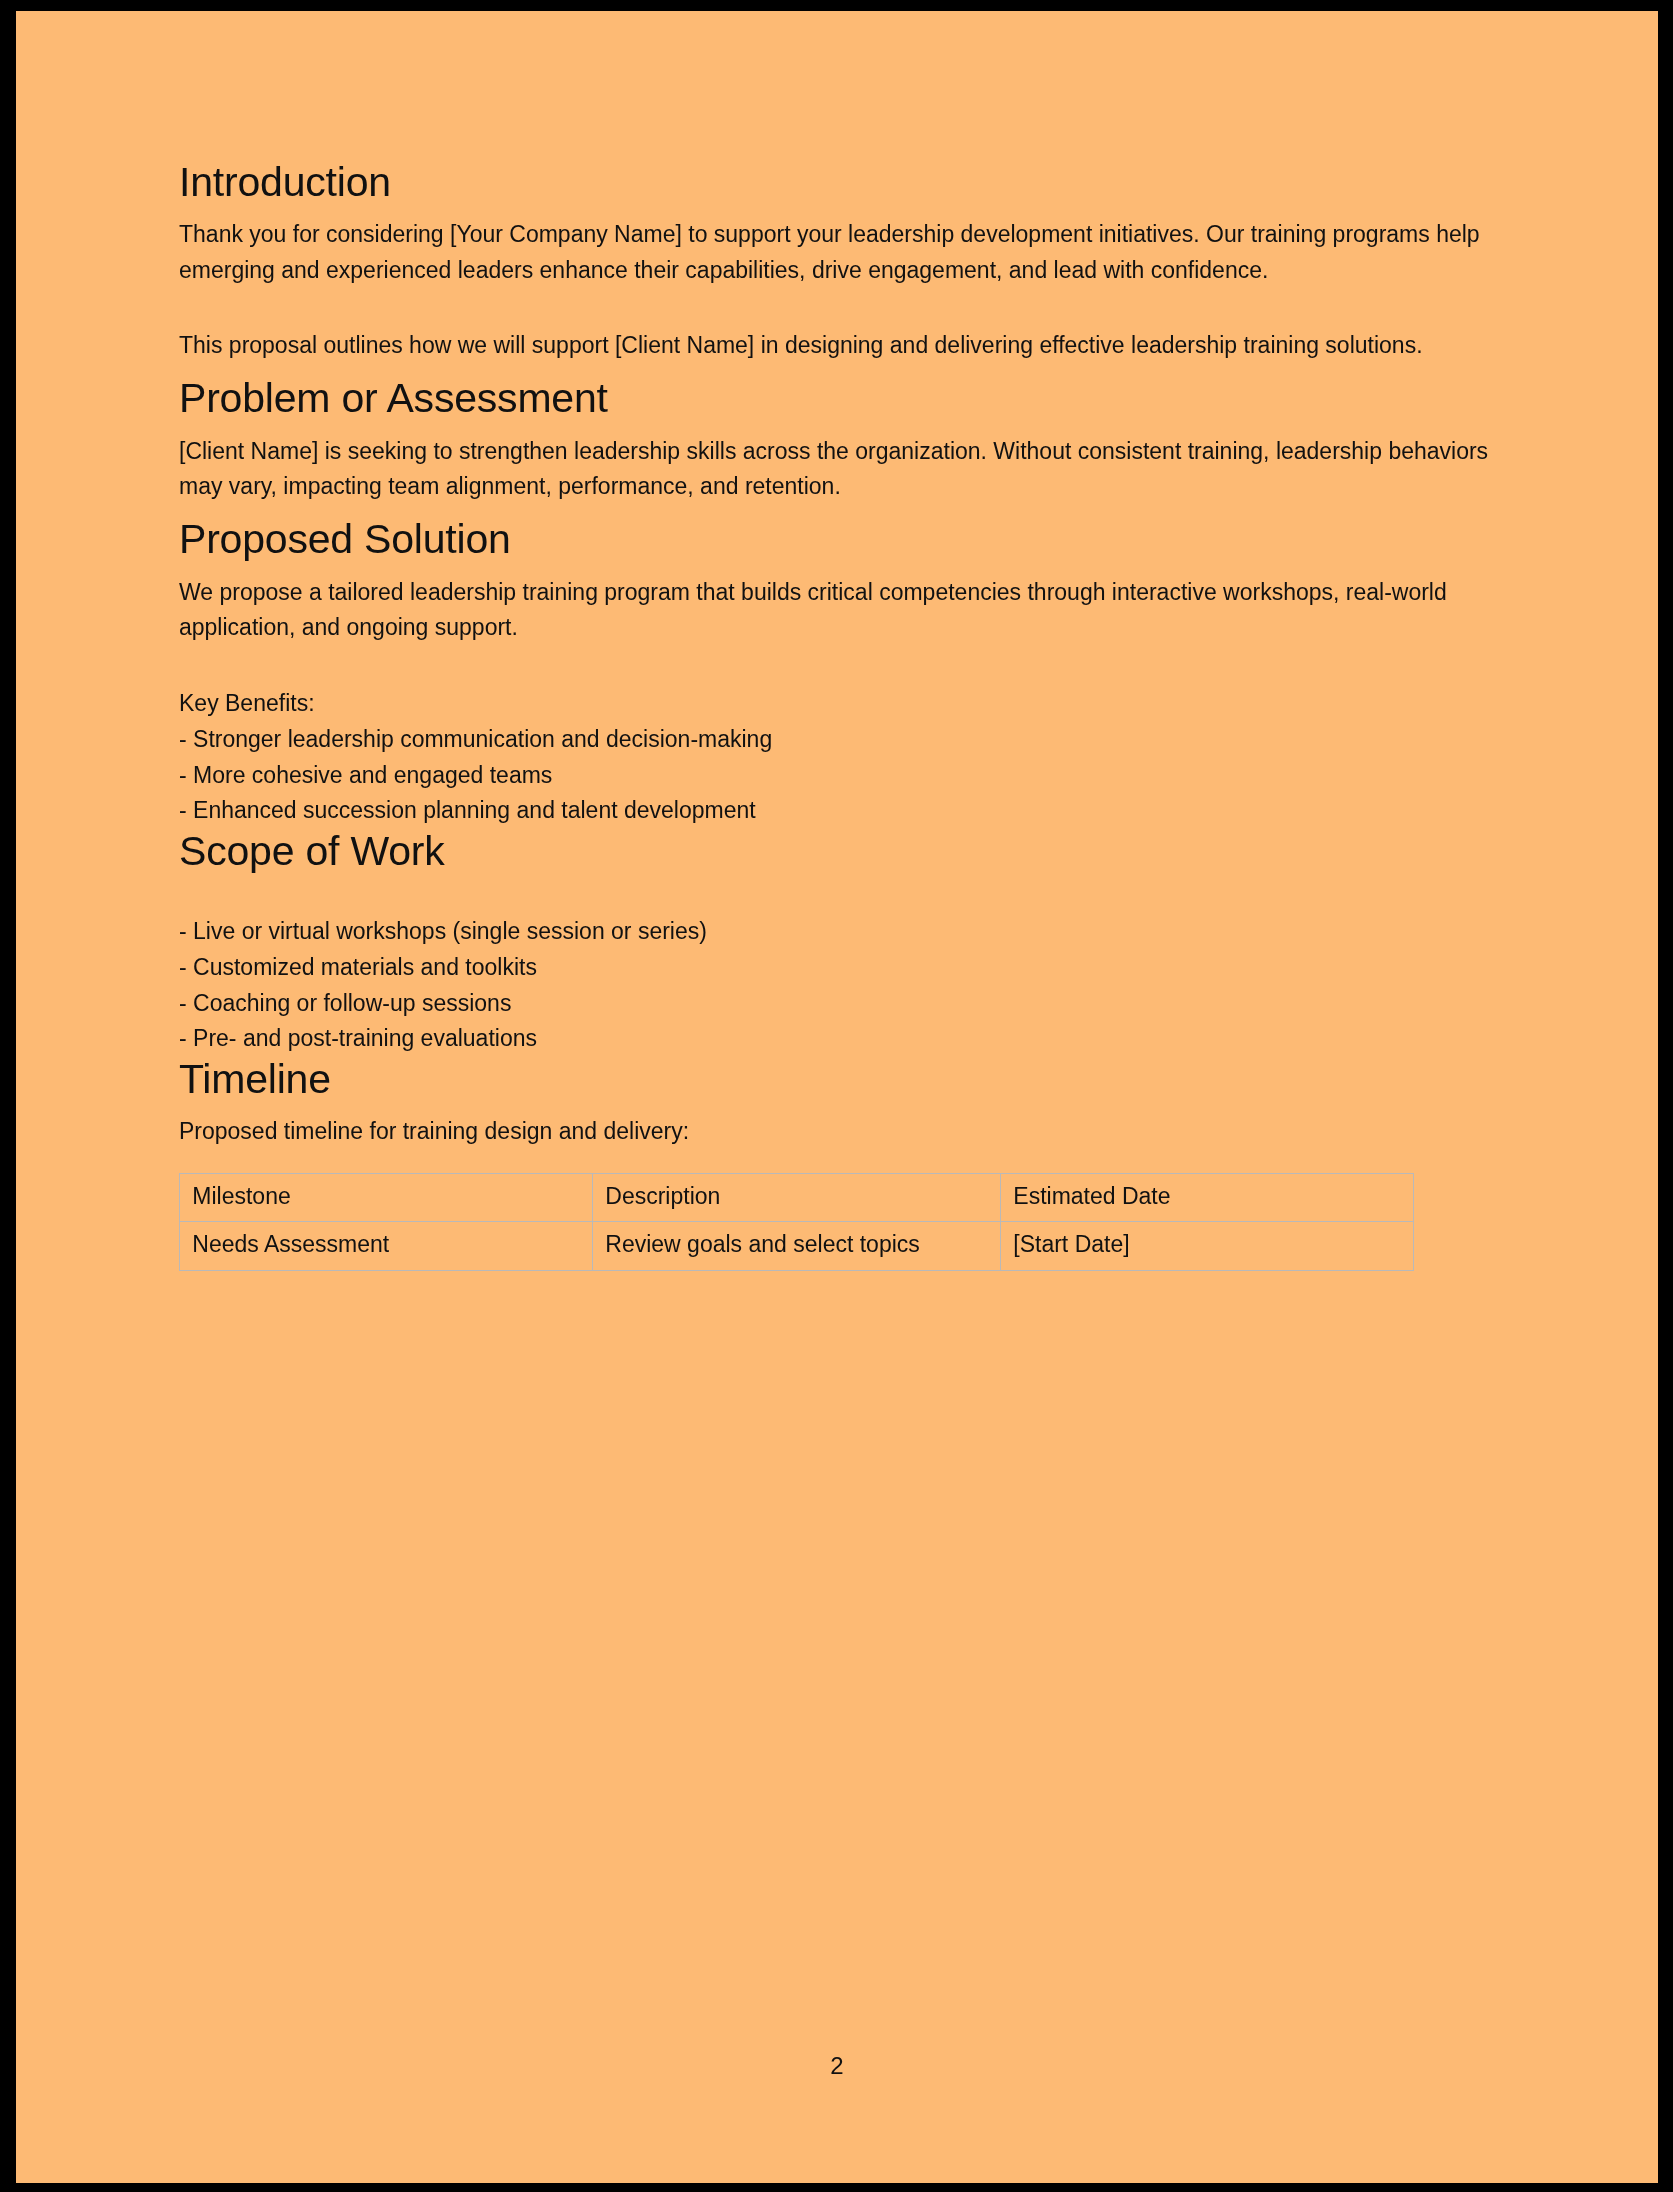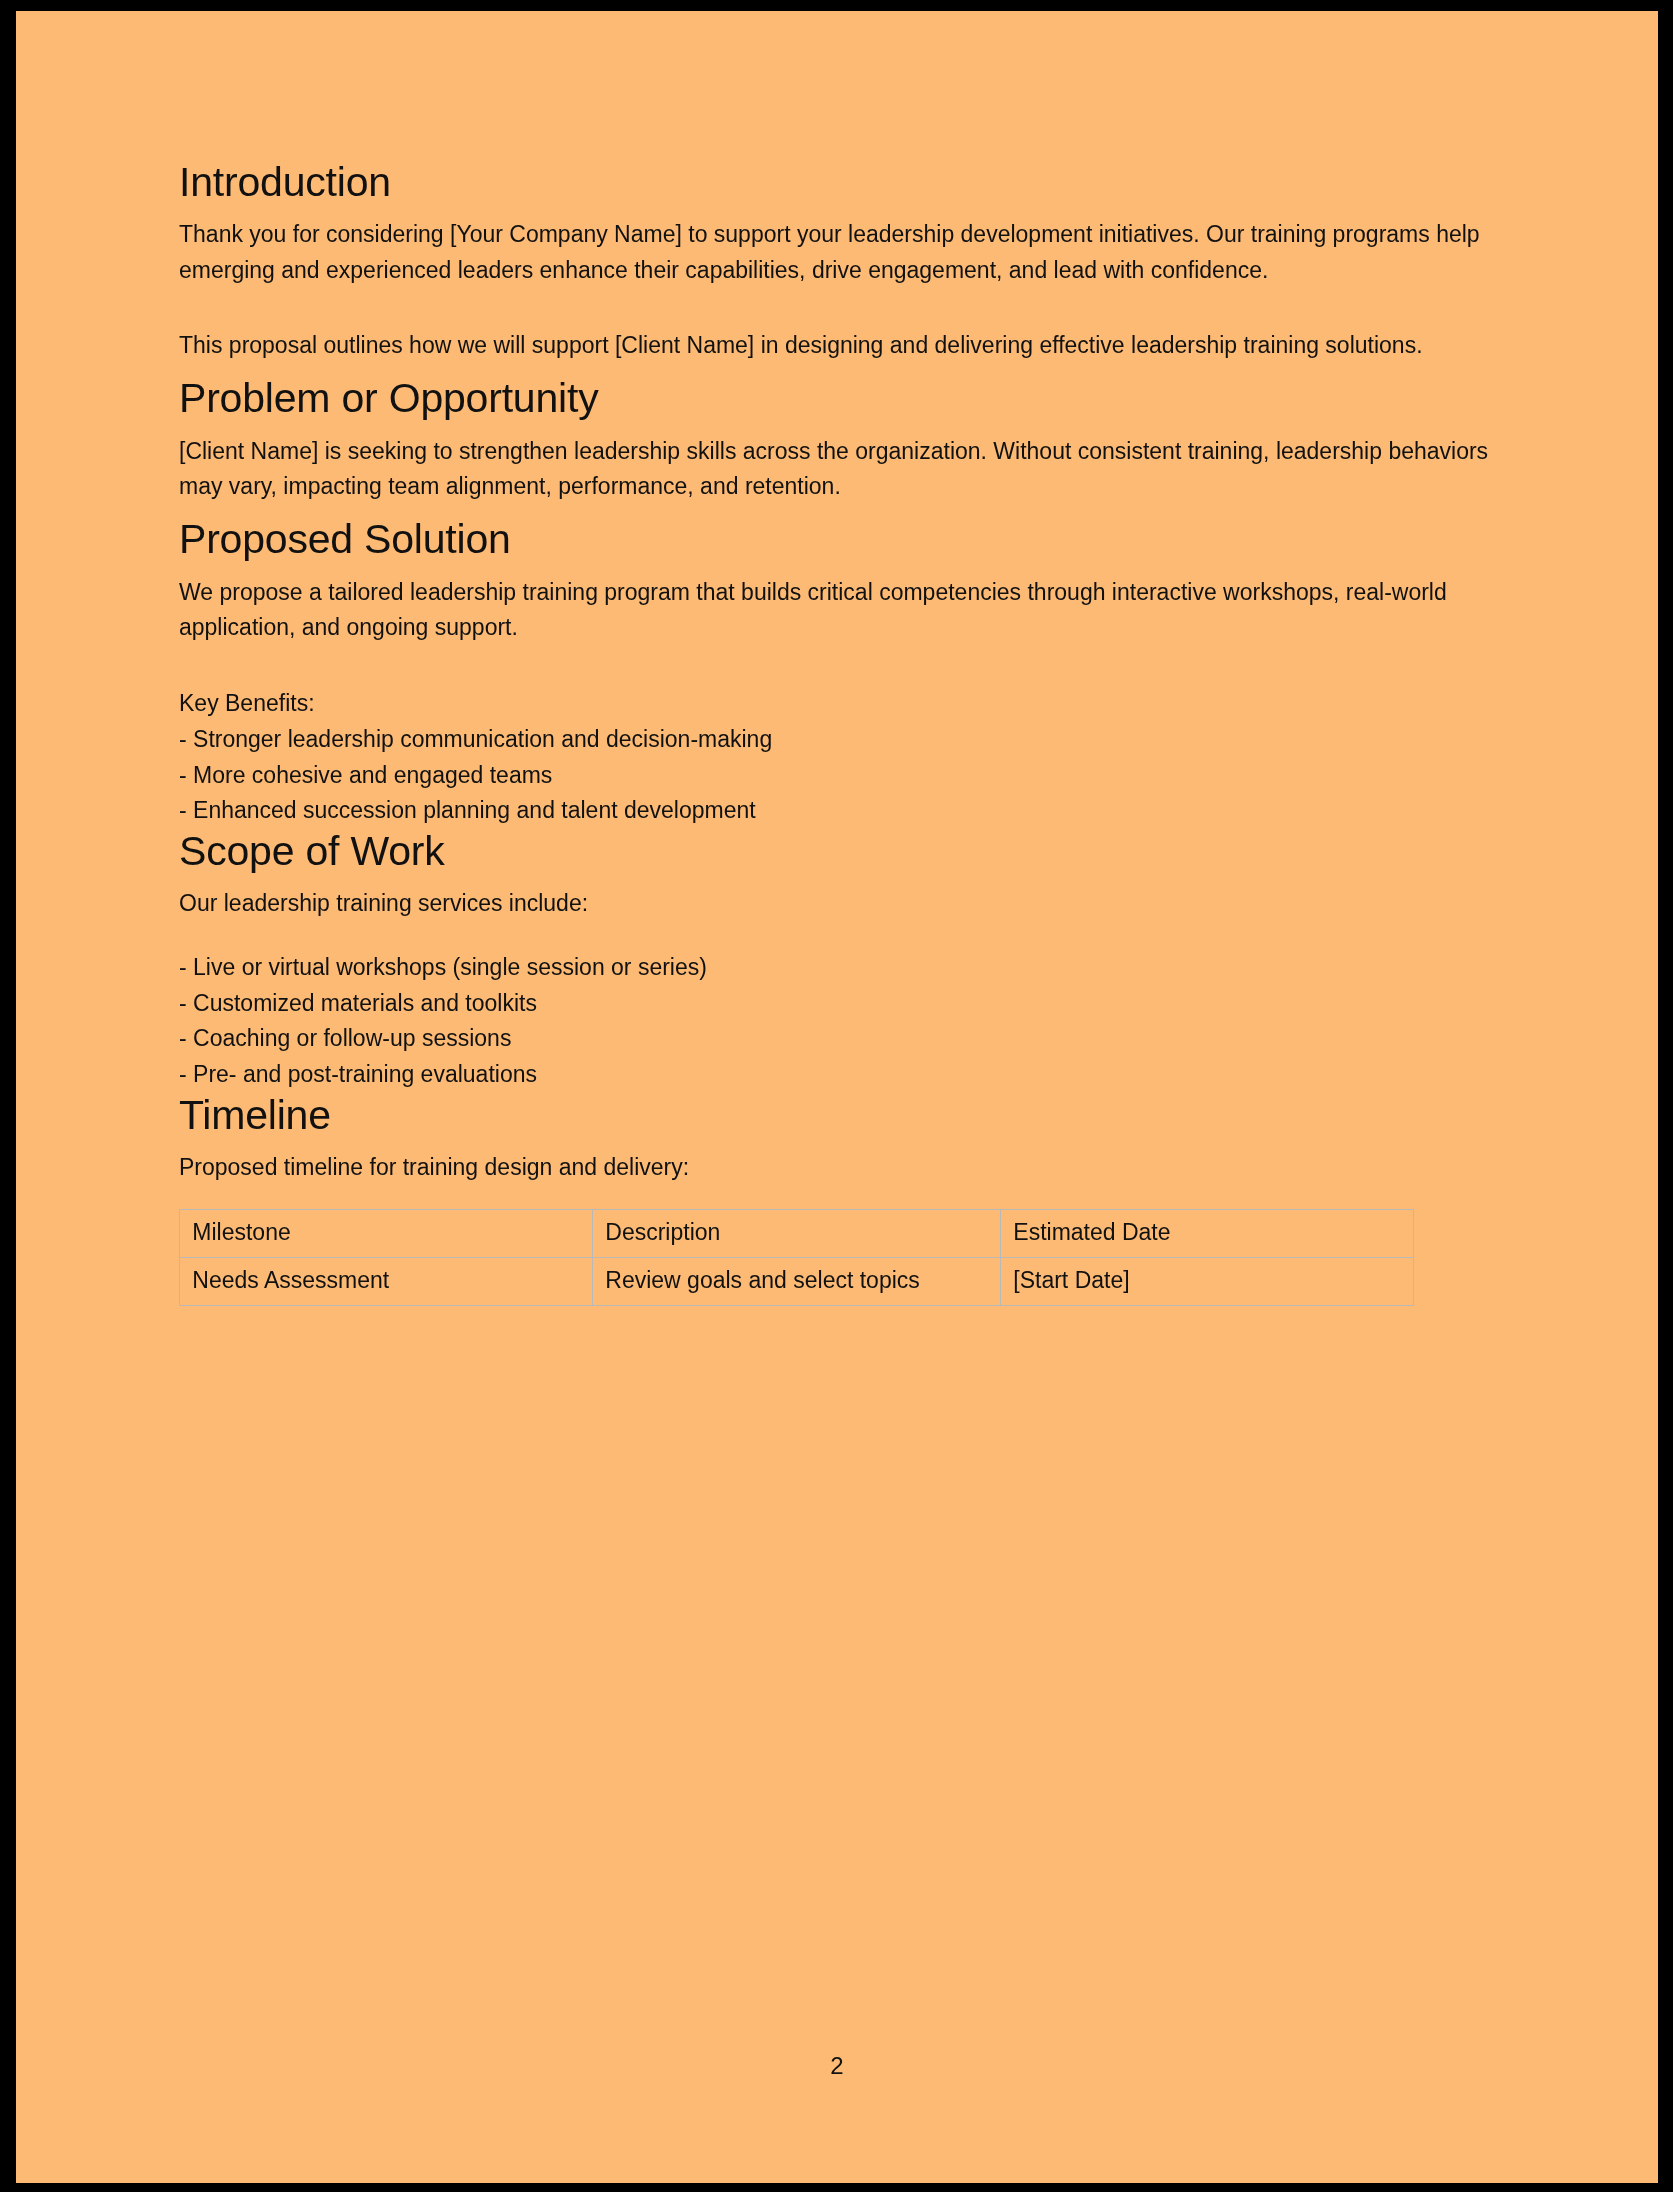--- a/index.html
+++ b/index.html
@@ -99,35 +99,34 @@
 <body>
 
 <div class="page">
   <div class="content">
 
     <h1 class="section-title">Introduction</h1>
     <p class="body-text">Thank you for considering [Your Company Name] to support your leadership development initiatives. Our training programs help emerging and experienced leaders enhance their capabilities, drive engagement, and lead with confidence.</p>
     <div class="spacer-line"></div>
     <p class="body-text">This proposal outlines how we will support [Client Name] in designing and delivering effective leadership training solutions.</p>
 
-    <h1 class="section-title gap-before">Problem or Opportunity</h1>
+    <h1 class="section-title gap-before">Problem or Assessment</h1>
     <p class="body-text">[Client Name] is seeking to strengthen leadership skills across the organization. Without consistent training, leadership behaviors may vary, impacting team alignment, performance, and retention.</p>
 
     <h1 class="section-title gap-before">Proposed Solution</h1>
     <p class="body-text">We propose a tailored leadership training program that builds critical competencies through interactive workshops, real-world application, and ongoing support.</p>
     <div class="spacer-line"></div>
     <p class="body-text tight">Key Benefits:</p>
     <ul class="dash-list">
       <li>- Stronger leadership communication and decision-making</li>
       <li>- More cohesive and engaged teams</li>
       <li>- Enhanced succession planning and talent development</li>
     </ul>
 
     <h1 class="section-title gap-before">Scope of Work</h1>
-    <p class="body-text tight">Our leadership training services include:</p>
     <div class="spacer-line"></div>
     <ul class="dash-list">
       <li>- Live or virtual workshops (single session or series)</li>
       <li>- Customized materials and toolkits</li>
       <li>- Coaching or follow-up sessions</li>
       <li>- Pre- and post-training evaluations</li>
     </ul>
 
     <h1 class="section-title gap-before">Timeline</h1>
     <p class="body-text tight">Proposed timeline for training design and delivery:</p>

